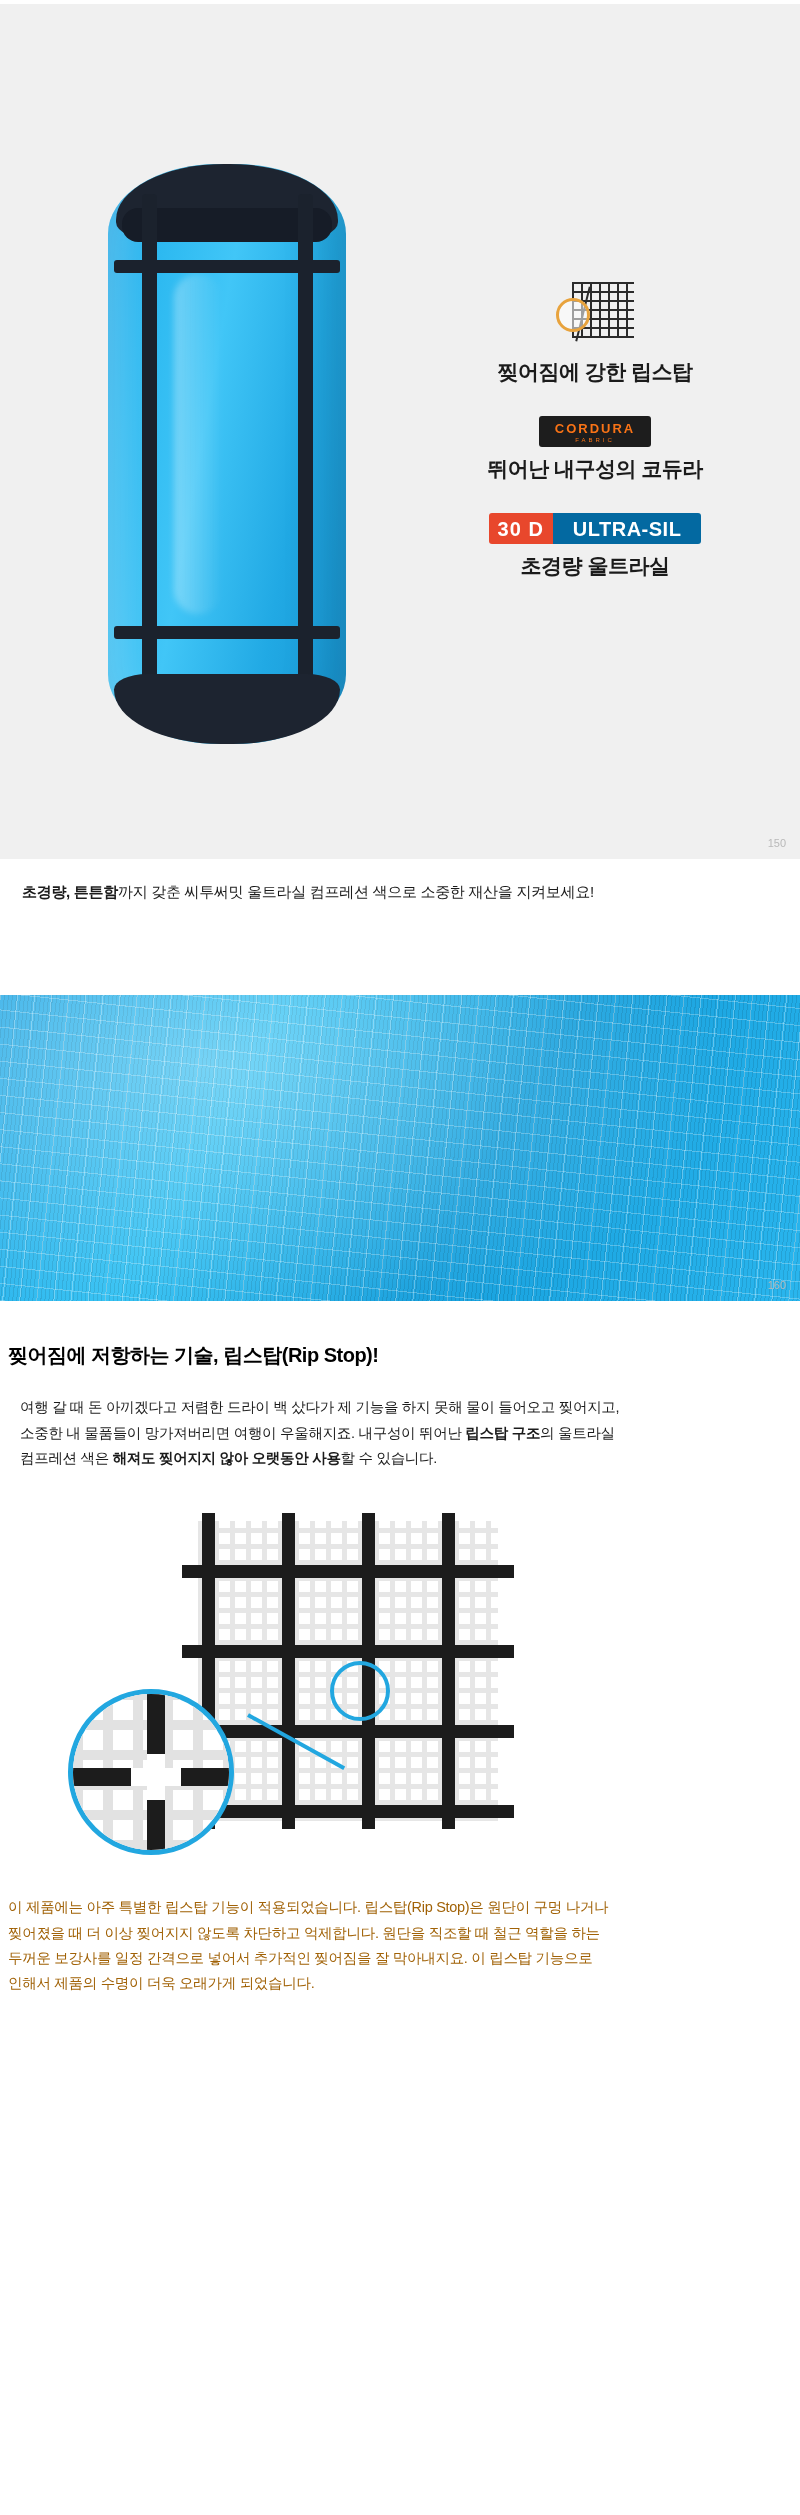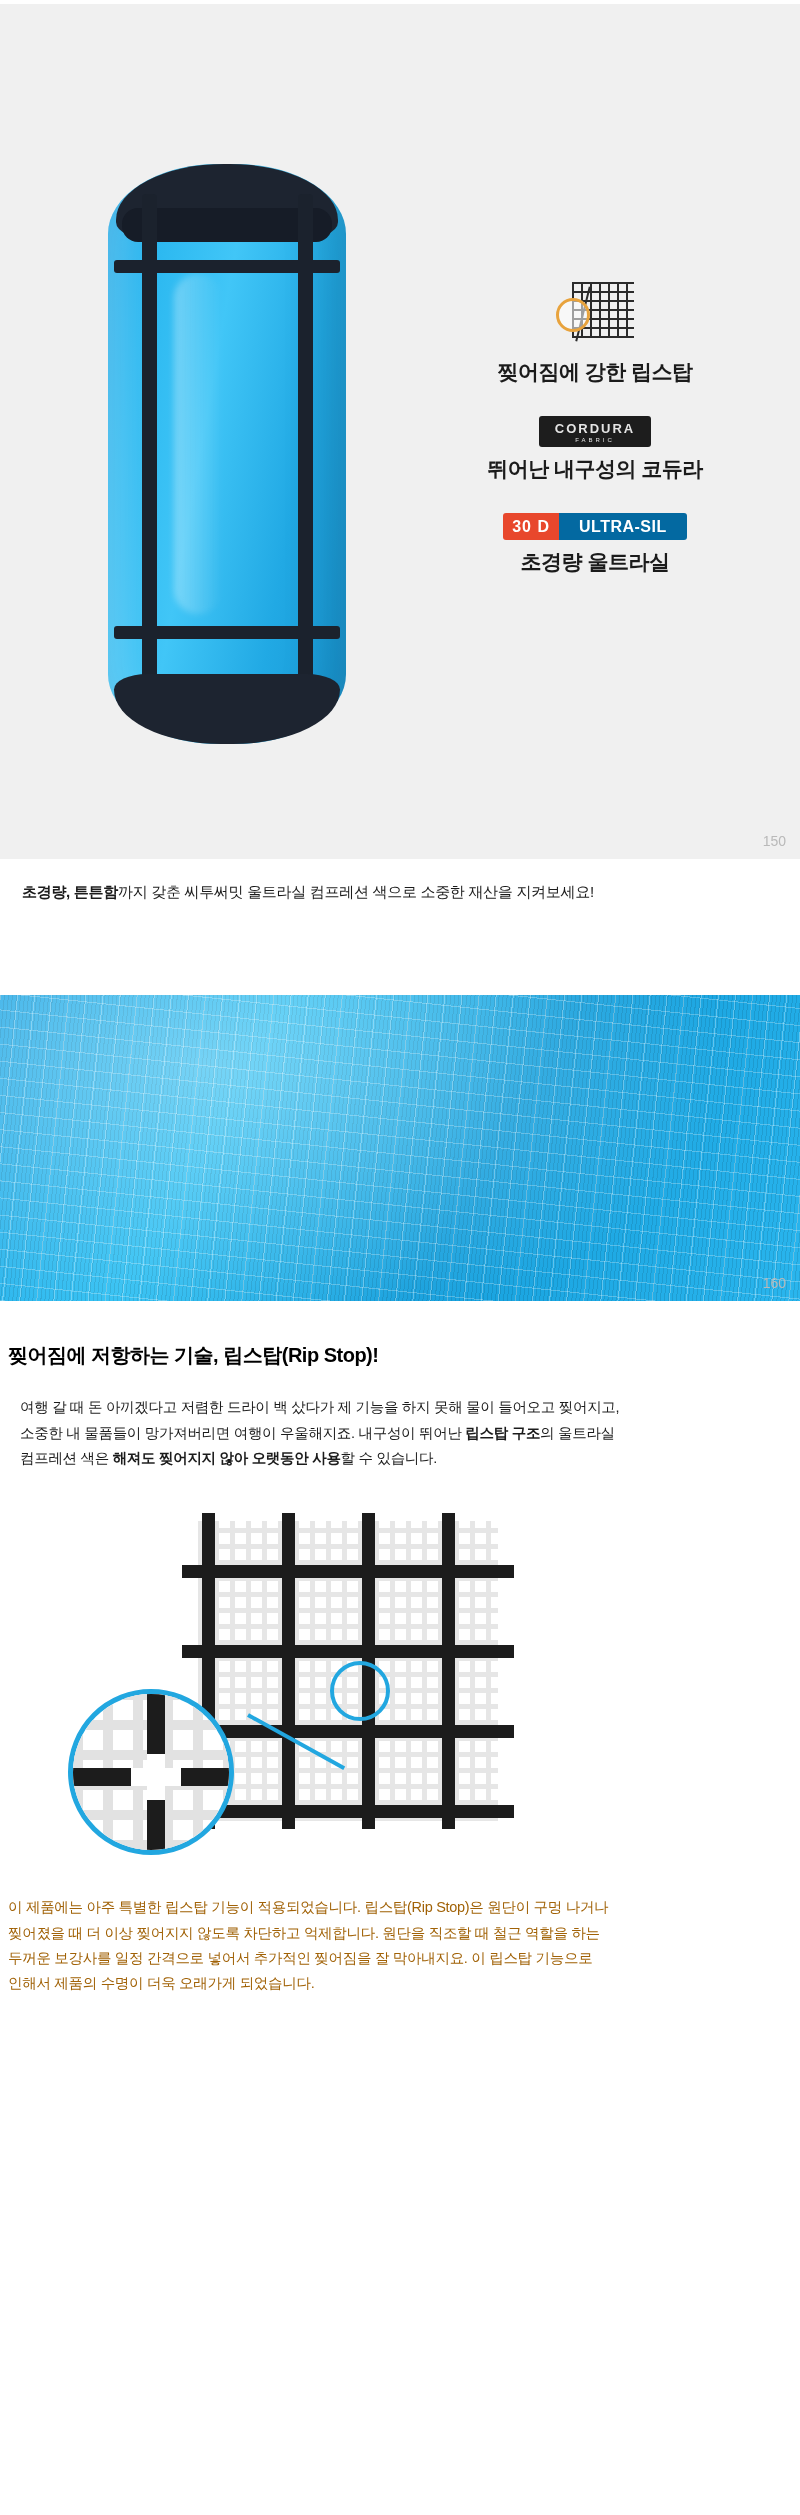--- a/index.html
+++ b/index.html
@@ -141,21 +141,21 @@
     left: 26px; top: 4px;
     width: 2px; height: 56px;
     background: #2b2b2b;
     transform: rotate(14deg);
   }
 
   
   .badge-cordura {
     display: inline-block;
     background: #1d1d1d;
-    color: #e5e5e5;
+    color: #f97316;
     padding: 5px 16px 4px;
     border-radius: 3px;
     font-size: 13px;
     font-weight: bold;
     letter-spacing: 2px;
   }
   .badge-cordura .sub {
     display: block;
     font-size: 6px;
     letter-spacing: 3px;
@@ -163,41 +163,41 @@
     margin-top: 1px;
   }
 
   
   .badge-ultrasil {
     display: inline-flex;
     align-items: flex-start;
     border-radius: 3px;
     overflow: hidden;
     font-weight: bold;
-    font-size: 16px;
+    font-size: 20px;
     line-height: 1;
   }
   .badge-ultrasil .d30 {
     background: #e8472c;
     color: #fff;
     padding: 6px 9px 5px;
     letter-spacing: 1px;
   }
   .badge-ultrasil .us {
     background: #0369a1;
     color: #fff;
     padding: 6px 20px 5px;
     letter-spacing: .5px;
   }
 
   .img-num {
     position: absolute;
     right: 14px;
     bottom: 10px;
-    font-size: 14px;
+    font-size: 11px;
     color: #b9b9b9;
   }
 
   
   .caption-1 {
     width: 796px;
     padding: 24px 22px 0 22px;
     font-size: 15px;
     color: #1b1b1b;
     letter-spacing: -0.3px;

